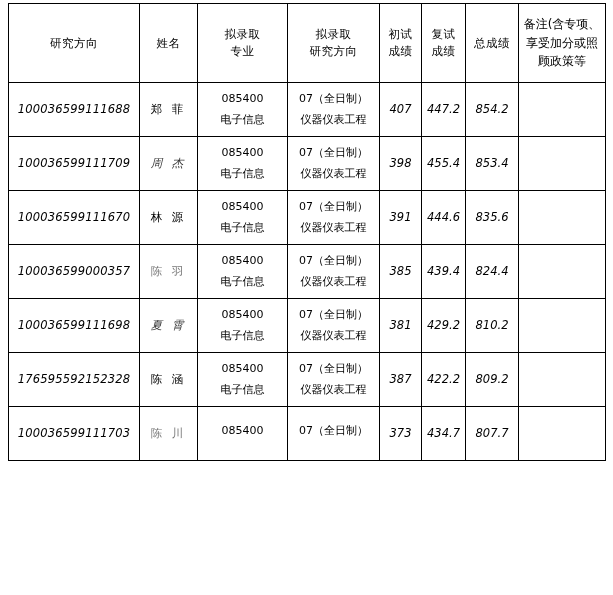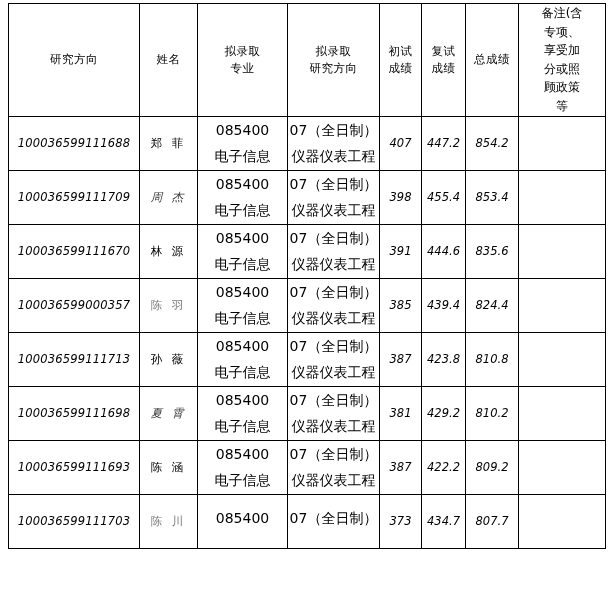--- a/index.html
+++ b/index.html
@@ -50,40 +50,40 @@
 
   thead td {
     height: 78px;
     font-size: 12.5px;
     letter-spacing: 0.5px;
   }
   thead td .hdr-line { display: block; }
   thead td.note-h {
     font-size: 12px;
     line-height: 1.55;
-    padding: 0 20px;
+    padding: 0 3px;
     letter-spacing: 0;
   }
   tbody td {
     height: 53px;
   }
   td.idcell {
     font-size: 11.5px;
     letter-spacing: 0.2px;
     font-style: italic;
   }
   td.namecell {
     font-size: 12.5px;
     letter-spacing: 3px;
     padding-left: 3px;
   }
   td.twoline .l1,
   td.twoline .l2 {
     display: block;
-    font-size: 14px;
+    font-size: 11px;
   }
   td.twoline .l1 { margin-bottom: 5px; }
   td.scorecell { font-size: 11.5px; font-style: italic; }
   td.notecell { }
   
   .faded { opacity: 0.55; }
   .dim   { opacity: 0.78; font-style: italic; }
 </style>
 </head>
 <body>
@@ -187,53 +187,37 @@
         <td class="twoline">
           <span class="l1">07（全日制）</span>
           <span class="l2">仪器仪表工程</span>
         </td>
         <td class="scorecell">385</td>
         <td class="scorecell">439.4</td>
         <td class="scorecell">824.4</td>
         <td class="notecell"></td>
       </tr>
       <tr>
-        <td class="idcell">100036599111713</td>
-        <td class="namecell">孙  薇</td>
-        <td class="twoline">
-          <span class="l1">085400</span>
-          <span class="l2">电子信息</span>
-        </td>
-        <td class="twoline">
-          <span class="l1">07（全日制）</span>
-          <span class="l2">仪器仪表工程</span>
-        </td>
-        <td class="scorecell">387</td>
-        <td class="scorecell">423.8</td>
-        <td class="scorecell">810.8</td>
-        <td class="notecell"></td>
-      </tr>
-      <tr>
         <td class="idcell">100036599111698</td>
         <td class="namecell dim">夏  霄</td>
         <td class="twoline">
           <span class="l1">085400</span>
           <span class="l2">电子信息</span>
         </td>
         <td class="twoline">
           <span class="l1">07（全日制）</span>
           <span class="l2">仪器仪表工程</span>
         </td>
         <td class="scorecell">381</td>
         <td class="scorecell">429.2</td>
         <td class="scorecell">810.2</td>
         <td class="notecell"></td>
       </tr>
       <tr>
-        <td class="idcell">100036599111693</td>
+        <td class="idcell">176595592152328</td>
         <td class="namecell">陈  涵</td>
         <td class="twoline">
           <span class="l1">085400</span>
           <span class="l2">电子信息</span>
         </td>
         <td class="twoline">
           <span class="l1">07（全日制）</span>
           <span class="l2">仪器仪表工程</span>
         </td>
         <td class="scorecell">387</td>

